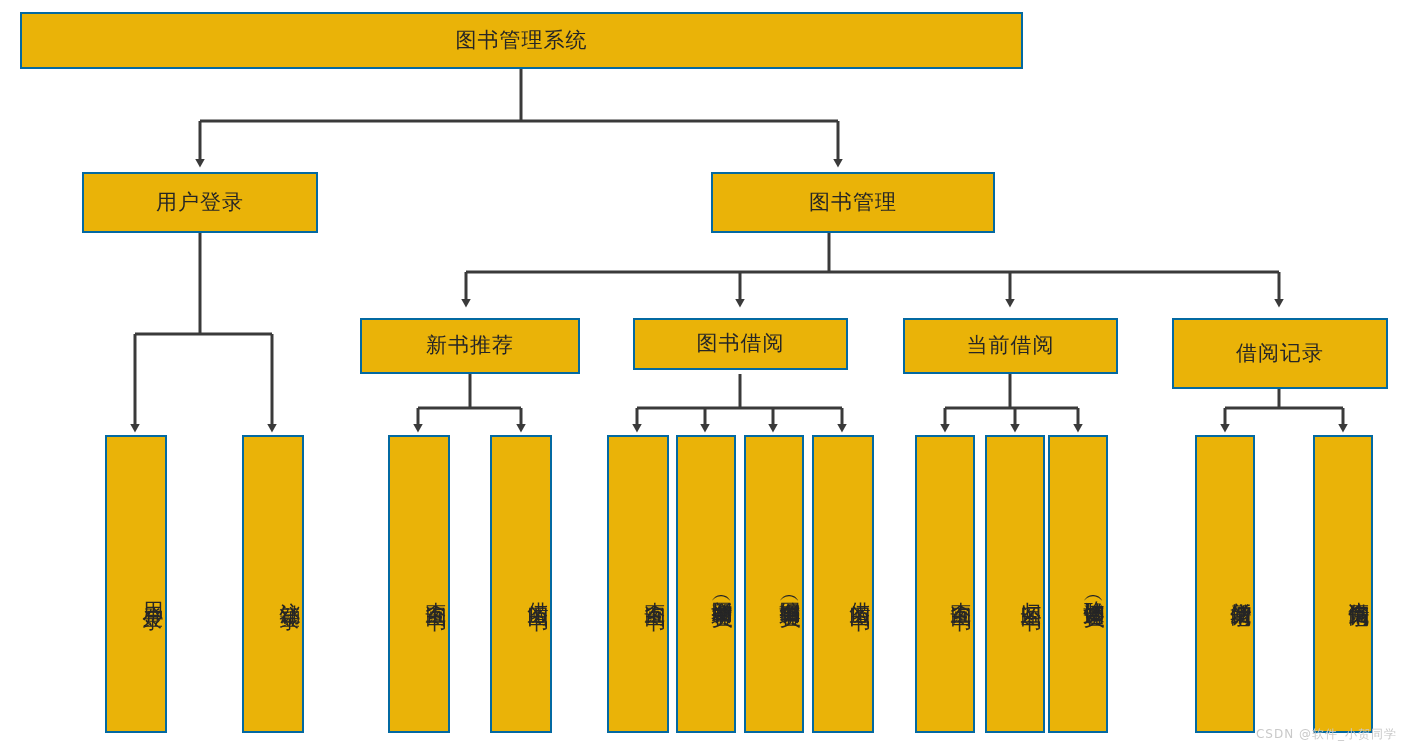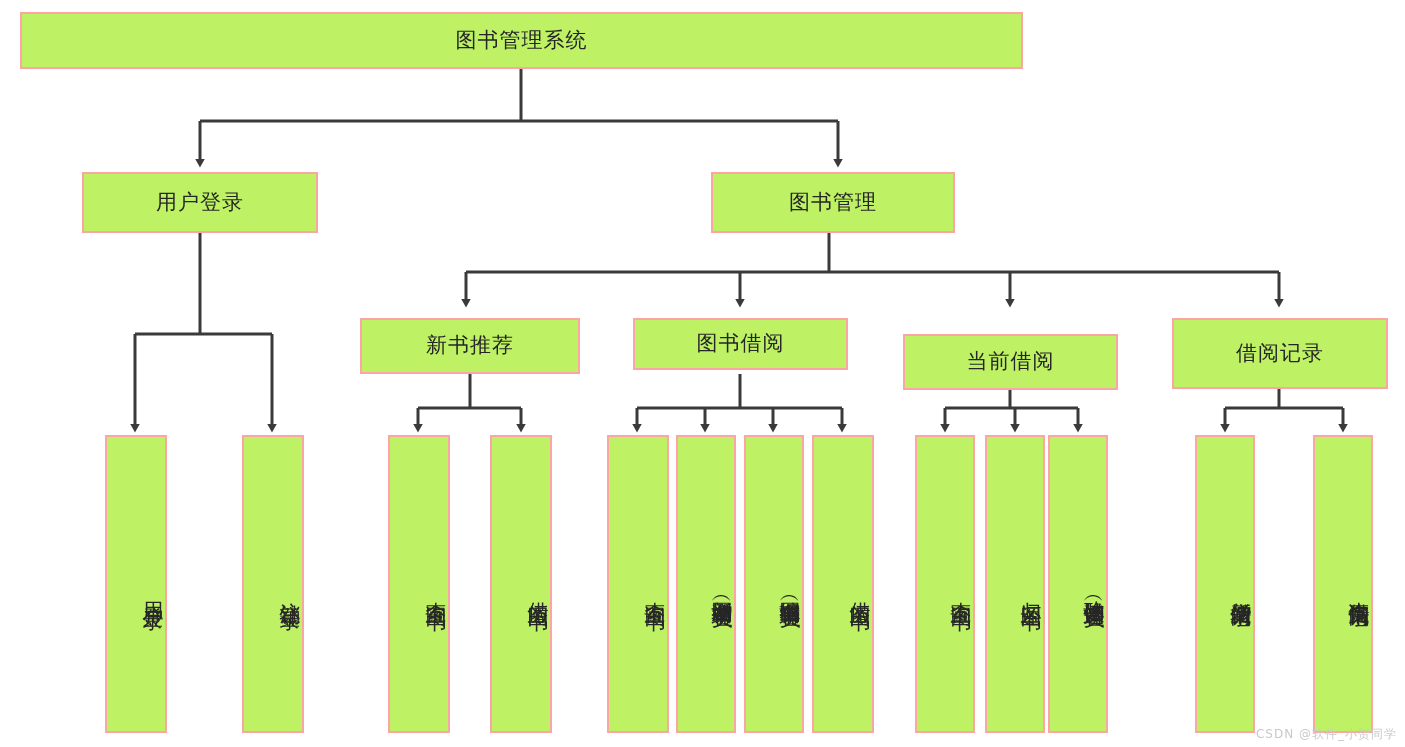--- a/index.html
+++ b/index.html
@@ -22,22 +22,22 @@
     position: absolute;
     left: 0;
     top: 0;
     width: 1405px;
     height: 747px;
     pointer-events: none;
   }
   .node {
     position: absolute;
     box-sizing: border-box;
-    background: #bef264;
-    border: 2px solid #fca5a5;
+    background: #eab308;
+    border: 2px solid #0369a1;
     display: flex;
     align-items: center;
     justify-content: center;
     color: #262626;
     letter-spacing: 1px;
   }
   .node-h {
     font-size: 21px;
     line-height: 1.1;
     text-align: center;
@@ -123,31 +123,31 @@
     </g>
   </svg>
 
   <div class="node node-h" style="left:20px; top:12px; width:1003px; height:57px;">
     <span>图书管理系统</span>
   </div>
 
   <div class="node node-h" style="left:82px; top:172px; width:236px; height:61px;">
     <span>用户登录</span>
   </div>
-  <div class="node node-h" style="left:711px; top:172px; width:244px; height:61px;">
+  <div class="node node-h" style="left:711px; top:172px; width:284px; height:61px;">
     <span>图书管理</span>
   </div>
 
   <div class="node node-h" style="left:360px; top:318px; width:220px; height:56px;align-items:center;">
     <span>新书推荐</span>
   </div>
   <div class="node node-h" style="left:633px; top:318px; width:215px; height:52px;">
     <span>图书借阅</span>
   </div>
-  <div class="node node-h" style="left:903px; top:318px; width:215px; height:56px;margin-top:16px;">
+  <div class="node node-h" style="left:903px; top:318px; width:215px; height:56px;">
     <span>当前借阅</span>
   </div>
   <div class="node node-h" style="left:1172px; top:318px; width:216px; height:71px;">
     <span>借阅记录</span>
   </div>
 
   <div class="node node-v" style="left:105px; top:435px; width:62px; height:298px;">
     <span>用户登录</span>
   </div>
   <div class="node node-v" style="left:242px; top:435px; width:62px; height:298px;">

